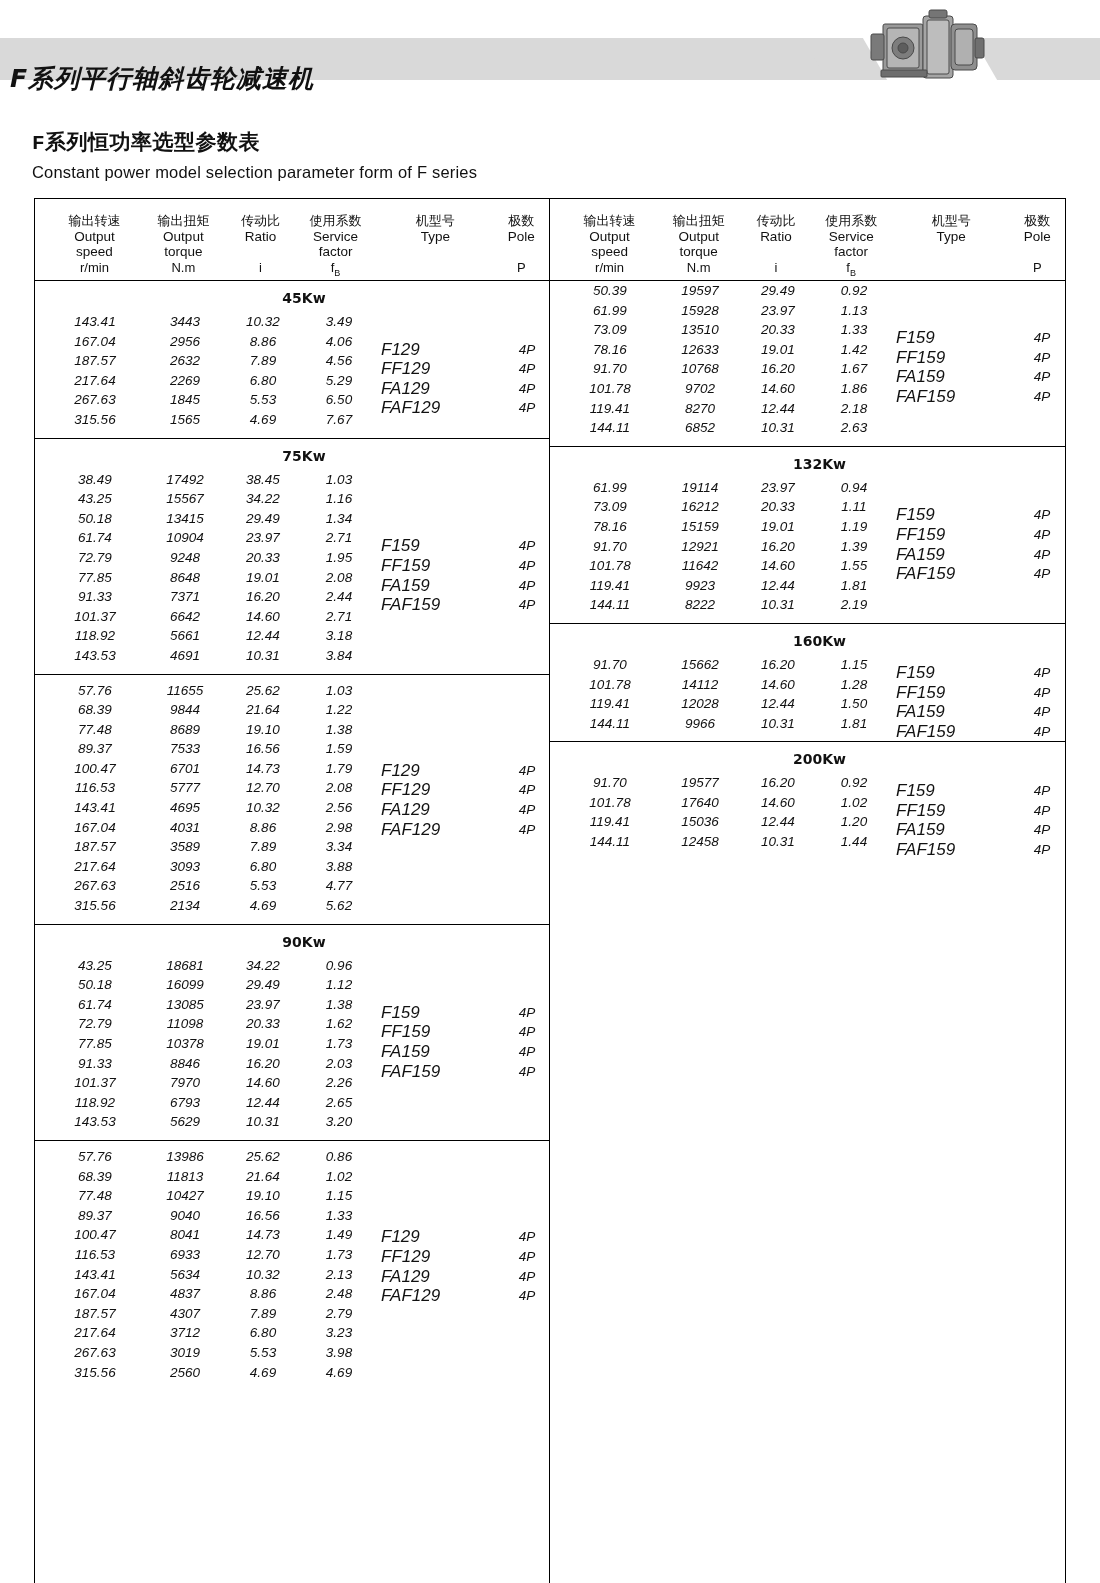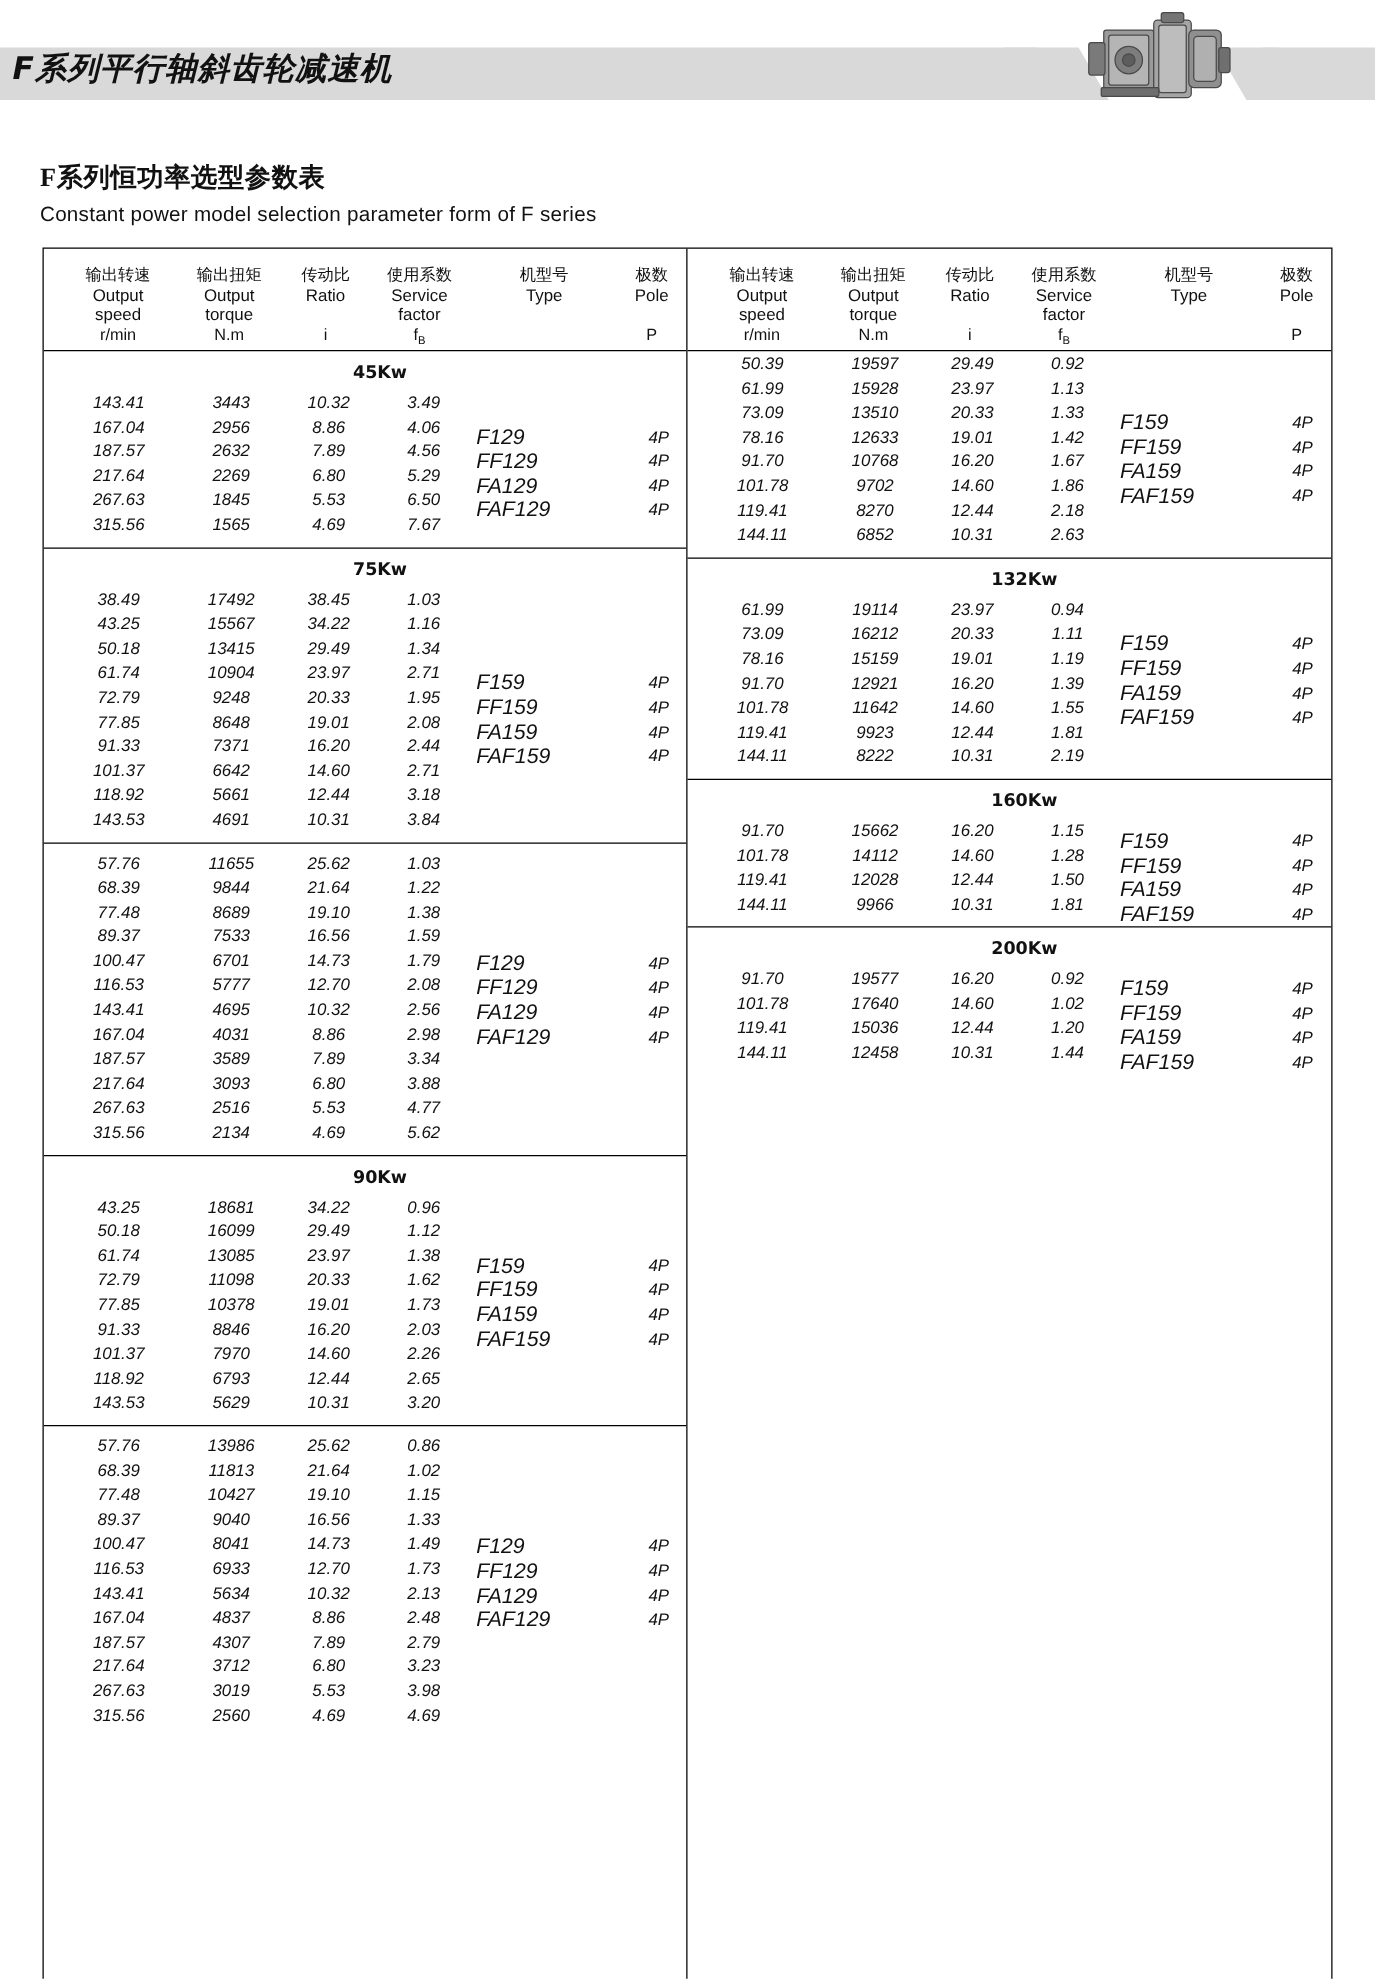--- a/index.html
+++ b/index.html
@@ -52,21 +52,21 @@
     left: 985px;
     top: 38px;
     width: 50px;
     height: 42px;
     background: #d9d9d9;
     transform: skewX(30deg);
   }
   .header-title {
     position: absolute;
     left: 10px;
-    top: 38px;
+    top: 62px;
     font-size: 25px;
     font-weight: bold;
     font-style: italic;
     letter-spacing: 1px;
     color: #111;
     font-family: "DejaVu Sans", "Liberation Sans", sans-serif;
   }
   .gearbox-img {
     position: absolute;
     left: 845px;
@@ -77,21 +77,21 @@
 
   
   .titles {
     margin-left: 32px;
     margin-top: 18px;
   }
   .title-cn {
     font-size: 21px;
     font-weight: bold;
     color: #111;
-    font-family: Liberation Serif, serif;
+    font-family: Liberation Mono, monospace;
     letter-spacing: 0.5px;
   }
   .title-en {
     font-size: 16.5px;
     margin-top: 7px;
     color: #111;
     letter-spacing: 0.2px;
   }
 
   

